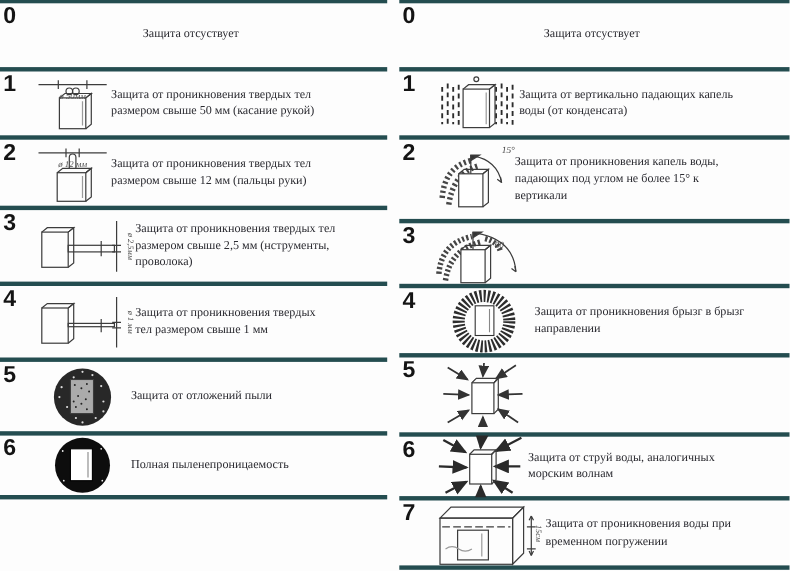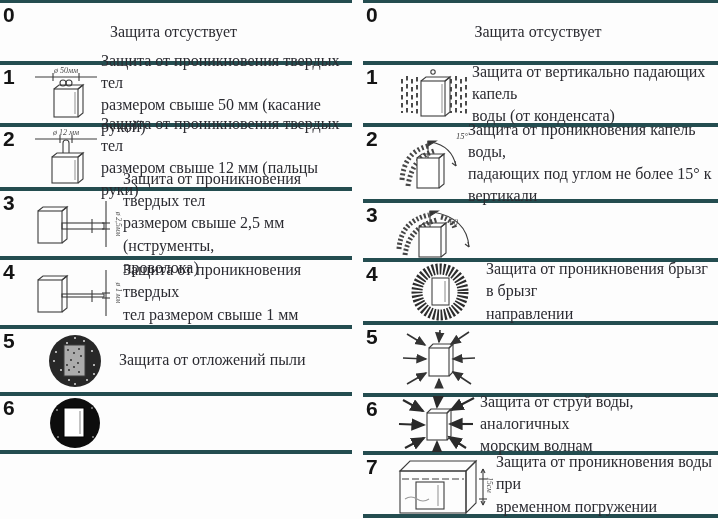--- a/index.html
+++ b/index.html
@@ -5,24 +5,24 @@
   html,body{margin:0;padding:0;background:#fff;}
   .canvas{position:relative;width:718px;height:519px;background:#fdfdfd;overflow:hidden;
           font-family:"Liberation Serif", serif;display:flex;gap:11px;}
   .col{box-sizing:border-box;border-top:3px solid #244d50;}
   .col-left{width:352px;}
   .col-right{width:355px;}
   .row{box-sizing:border-box;position:relative;display:flex;border-bottom:4px solid #244d50;}
   .digit{flex:0 0 28px;font-family:"Liberation Sans", sans-serif;font-weight:700;
          font-size:21px;color:#141414;padding:1px 0 0 3px;line-height:1;}
   .iconzone{position:relative;flex:0 0 auto;display:flex;align-items:center;justify-content:center;}
-  .text{flex:1;display:flex;align-items:center;font-size:16px;line-height:1.38;
+  .text{flex:1;display:flex;align-items:center;font-size:11px;line-height:1.38;
         color:#2b2b31;white-space:pre-line;padding-right:4px;}
   .text.center{justify-content:center;padding-right:36px;text-align:center;}
-  .ilabel-top{position:absolute;top:1px;left:50%;transform:translateX(-50%);
+  .ilabel-top{position:absolute;top:18px;left:50%;transform:translateX(-50%);
         font:italic 8px "Liberation Serif", serif;color:#4c4c4c;white-space:nowrap;}
   .ilabel-v{position:absolute;right:0;top:50%;transform:translateY(-50%);
         writing-mode:vertical-rl;font:italic 7.5px "Liberation Serif", serif;color:#4c4c4c;white-space:nowrap;}
   .ilabel-abs{position:absolute;font:italic 8.5px "Liberation Serif", serif;color:#3f3f3f;white-space:nowrap;}
   svg{display:block;}
 </style>
 </head>
 <body>
 
 <div class="canvas">
@@ -165,20 +165,21 @@
           <g fill="#eeeeee">
             <circle cx="9" cy="14" r="0.8"></circle>
               <circle cx="44" cy="12" r="0.8"></circle>
             <circle cx="45" cy="41" r="0.8"></circle>
               <circle cx="10" cy="41" r="0.8"></circle>
           </g>
           <rect x="16" y="12" width="20" height="29" fill="#ffffff" stroke="#000000"></rect>
           <line x1="32" y1="15" x2="32" y2="38" stroke="#888888"></line>
         </svg>
       </div>
+      <div class="text">Полная пыленепроницаемость</div>
     </div>
 
   </div>
 
   <div class="col col-right">
 
     <div class="row" style="height:62px">
       <div class="digit">0</div>
       <div class="text center">Защита отсуствует</div>
     </div>

